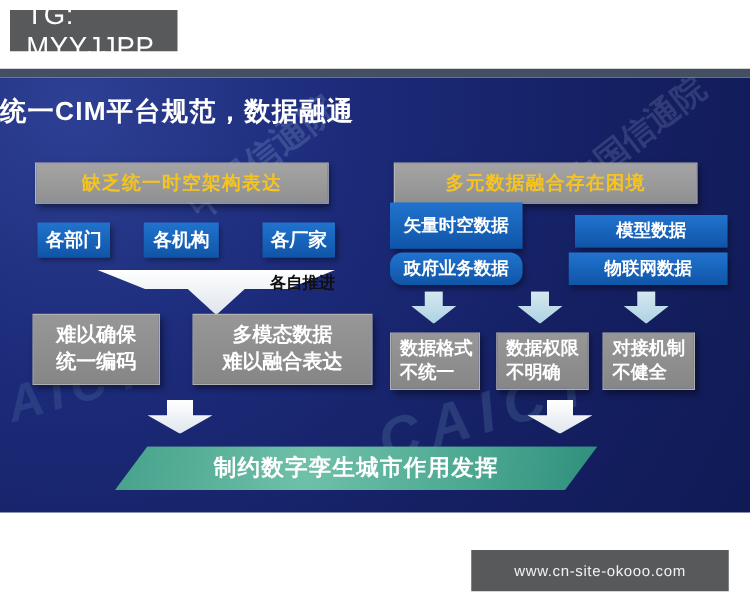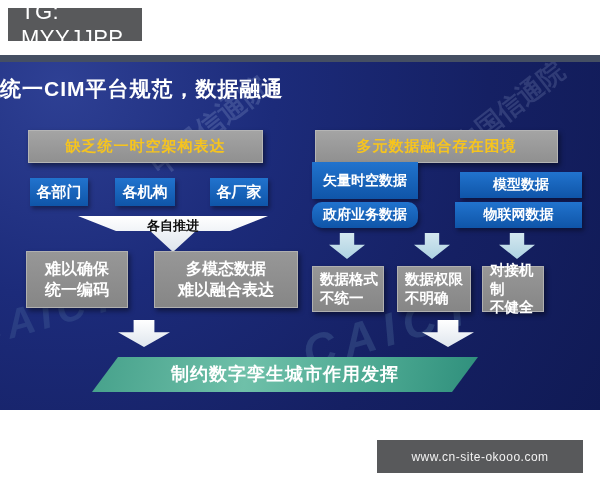--- a/index.html
+++ b/index.html
@@ -63,21 +63,21 @@
     color:#ffffff;font-weight:bold;text-align:center;
     display:flex;flex-direction:column;justify-content:center;
     box-shadow:2px 3px 5px rgba(0,0,0,.45);border:1px solid #b0b0b0;box-sizing:border-box;
   }
   .grayb span{display:block;line-height:1.3;}
   .lp1{left:26px;top:189px;width:102px;height:57px;font-size:16px;}
   .lp2{left:154px;top:189px;width:144px;height:57px;font-size:16px;}
   .rp{height:46px;font-size:14.5px;align-items:flex-start;padding-left:7px;text-align:left;}
   .rp1{left:312px;top:204px;width:72px;}
   .rp2{left:397px;top:204px;width:74px;}
-  .rp3{left:482px;top:204px;width:62px;}
+  .rp3{left:482px;top:204px;width:74px;}
   
   .darr{
     position:absolute;
     clip-path:polygon(30% 0,70% 0,70% 45%,100% 45%,50% 100%,0 45%,30% 45%);
   }
   .pale{background:linear-gradient(180deg,#d4e8f0,#aed2e2);width:36px;height:26px;top:171px;}
   .pa1{left:329px;} .pa2{left:414px;} .pa3{left:499px;}
   .white-arr{background:linear-gradient(180deg,#ffffff,#dfe6ee);width:52px;height:27px;top:258px;}
   .wa1{left:118px;} .wa2{left:422px;}
   
@@ -120,21 +120,21 @@
     <div class="title">统一CIM平台规范，数据融通</div>
 
     <div class="hdr left-hdr">缺乏统一时空架构表达</div>
     <div class="hdr right-hdr">多元数据融合存在困境</div>
 
     <div class="blue src1">各部门</div>
     <div class="blue src2">各机构</div>
     <div class="blue src3">各厂家</div>
 
     <div class="chevron"></div>
-    <span class="chevron-label" style="position:absolute;left:78px;top:156px;width:190px;">各自推进</span>
+    <span class="chevron-label" style="position:absolute;left:78px;top:156px;width:190px;text-align:right;">各自推进</span>
 
     <div class="grayb lp1">
       <span>难以确保</span>
       <span>统一编码</span>
     </div>
     <div class="grayb lp2">
       <span>多模态数据</span>
       <span>难以融合表达</span>
     </div>
 

